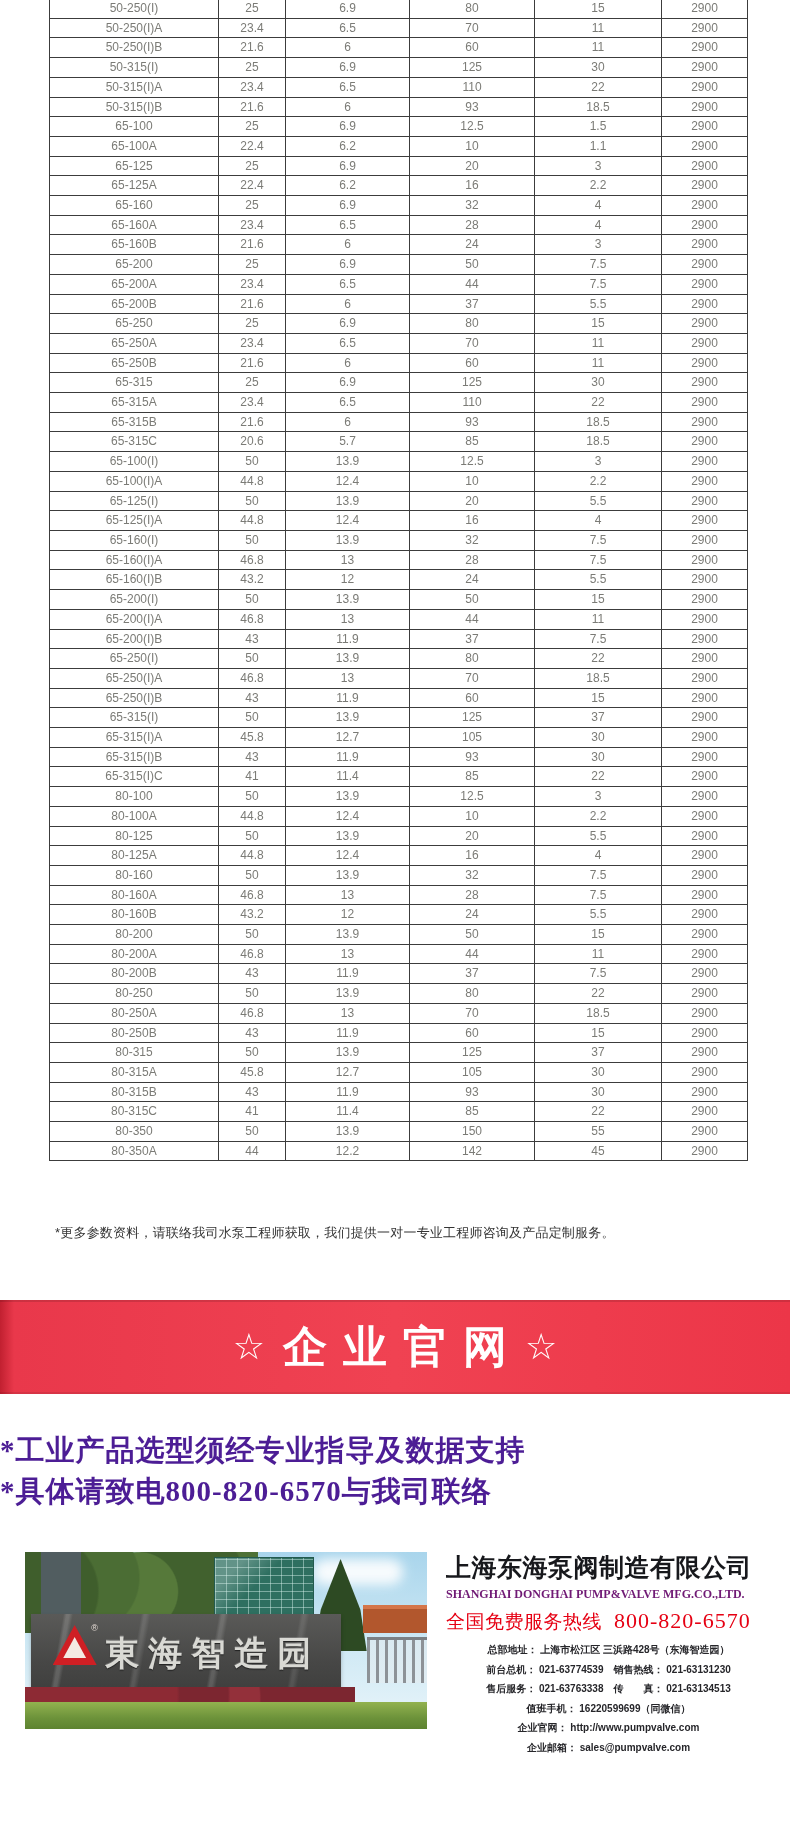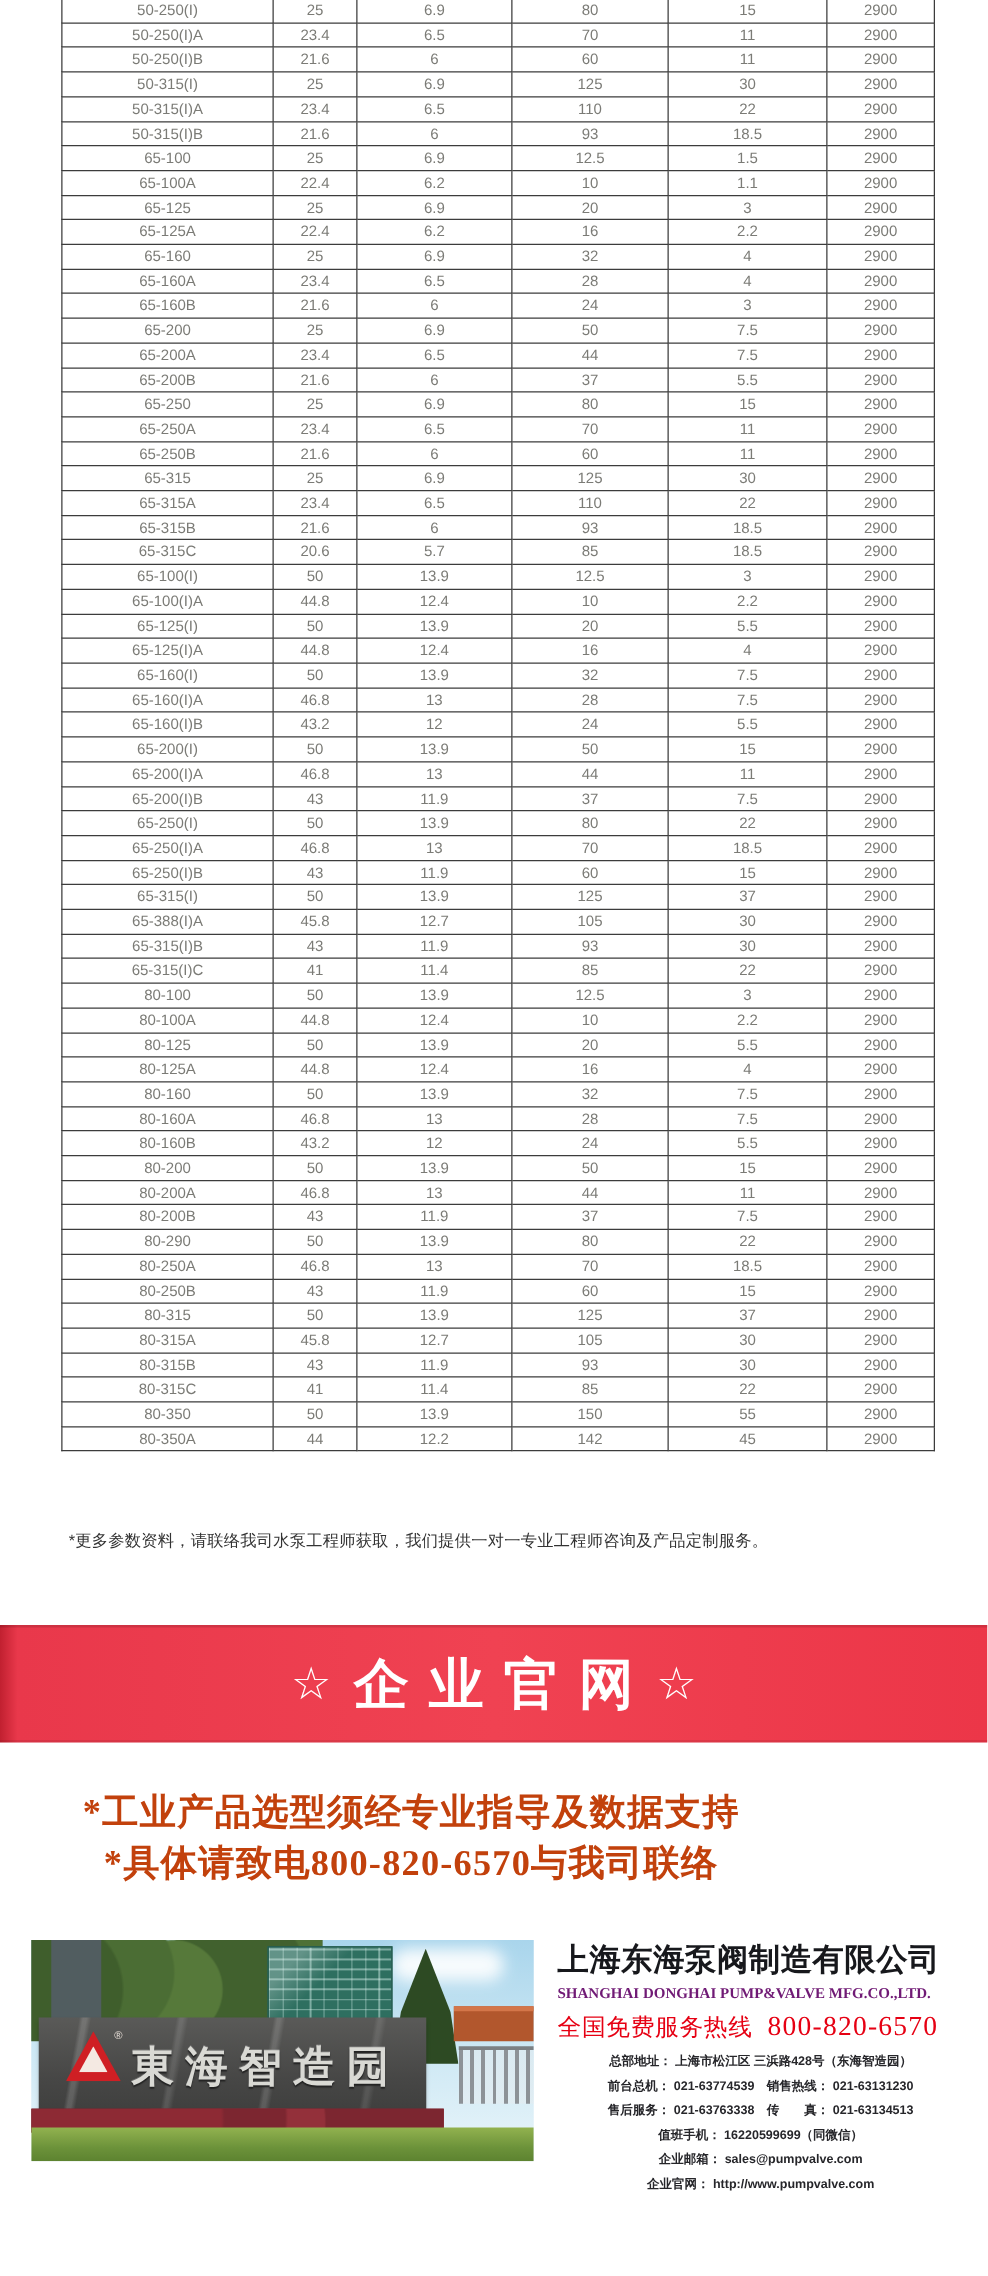--- a/index.html
+++ b/index.html
@@ -35,22 +35,22 @@
     color:#ffffff;
   }
   .banner .star { font-size:36px; font-weight:400; margin:0 18px; }
   .banner .banner-title {
     font-size:44px; font-weight:900; letter-spacing:16px; margin-right:-16px;
     font-family:"Liberation Sans", sans-serif;
   }
 
   
   .notices {
-    position:absolute; left:0; top:1430px; width:658px; text-align:center;
-    color:#c2410c; font-weight:700; font-size:29px; line-height:41px;
+    position:absolute; left:0; top:1430px; width:658px; 
+    color:#4c1d95; font-weight:700; font-size:29px; line-height:41px;
     font-family:"Liberation Serif", serif; letter-spacing:1px;
   }
 
   
   .photo {
     position:absolute; left:25px; top:1552px; width:402px; height:177px;
     overflow:hidden; background:linear-gradient(180deg,#a9d5ec 0%,#cde8f4 50%,#e9f5fa 100%);
   }
   .photo .cloud { position:absolute; right:6%; top:4%; width:90px; height:26px; background:#fff; border-radius:20px; filter:blur(6px); opacity:.9; }
   .photo .trees {
@@ -444,21 +444,21 @@
         </tr>
         <tr>
           <td>65-315(I)</td>
           <td>50</td>
           <td>13.9</td>
           <td>125</td>
           <td>37</td>
           <td>2900</td>
         </tr>
         <tr>
-          <td>65-388(I)A</td>
+          <td>65-315(I)A</td>
           <td>45.8</td>
           <td>12.7</td>
           <td>105</td>
           <td>30</td>
           <td>2900</td>
         </tr>
         <tr>
           <td>65-315(I)B</td>
           <td>43</td>
           <td>11.9</td>
@@ -548,21 +548,21 @@
         </tr>
         <tr>
           <td>80-200B</td>
           <td>43</td>
           <td>11.9</td>
           <td>37</td>
           <td>7.5</td>
           <td>2900</td>
         </tr>
         <tr>
-          <td>80-290</td>
+          <td>80-250</td>
           <td>50</td>
           <td>13.9</td>
           <td>80</td>
           <td>22</td>
           <td>2900</td>
         </tr>
         <tr>
           <td>80-250A</td>
           <td>46.8</td>
           <td>13</td>
@@ -667,16 +667,16 @@
   <div class="company-name-en">SHANGHAI DONGHAI PUMP&amp;VALVE MFG.CO.,LTD.</div>
   <div class="hotline">
     <span class="hotline-label">全国免费服务热线</span>
     <span class="hotline-number">800-820-6570</span>
   </div>
   <div class="contact">
     <div class="contact-line">总部地址： 上海市松江区 三浜路428号（东海智造园）</div>
     <div class="contact-line">前台总机： 021-63774539　销售热线： 021-63131230</div>
     <div class="contact-line">售后服务： 021-63763338　传　　真： 021-63134513</div>
     <div class="contact-line">值班手机： 16220599699（同微信）</div>
+    <div class="contact-line">企业官网： http://www.pumpvalve.com</div>
     <div class="contact-line">企业邮箱： sales@pumpvalve.com</div>
-    <div class="contact-line">企业官网： http://www.pumpvalve.com</div>
   </div>
 </div>
 
 </body></html>

